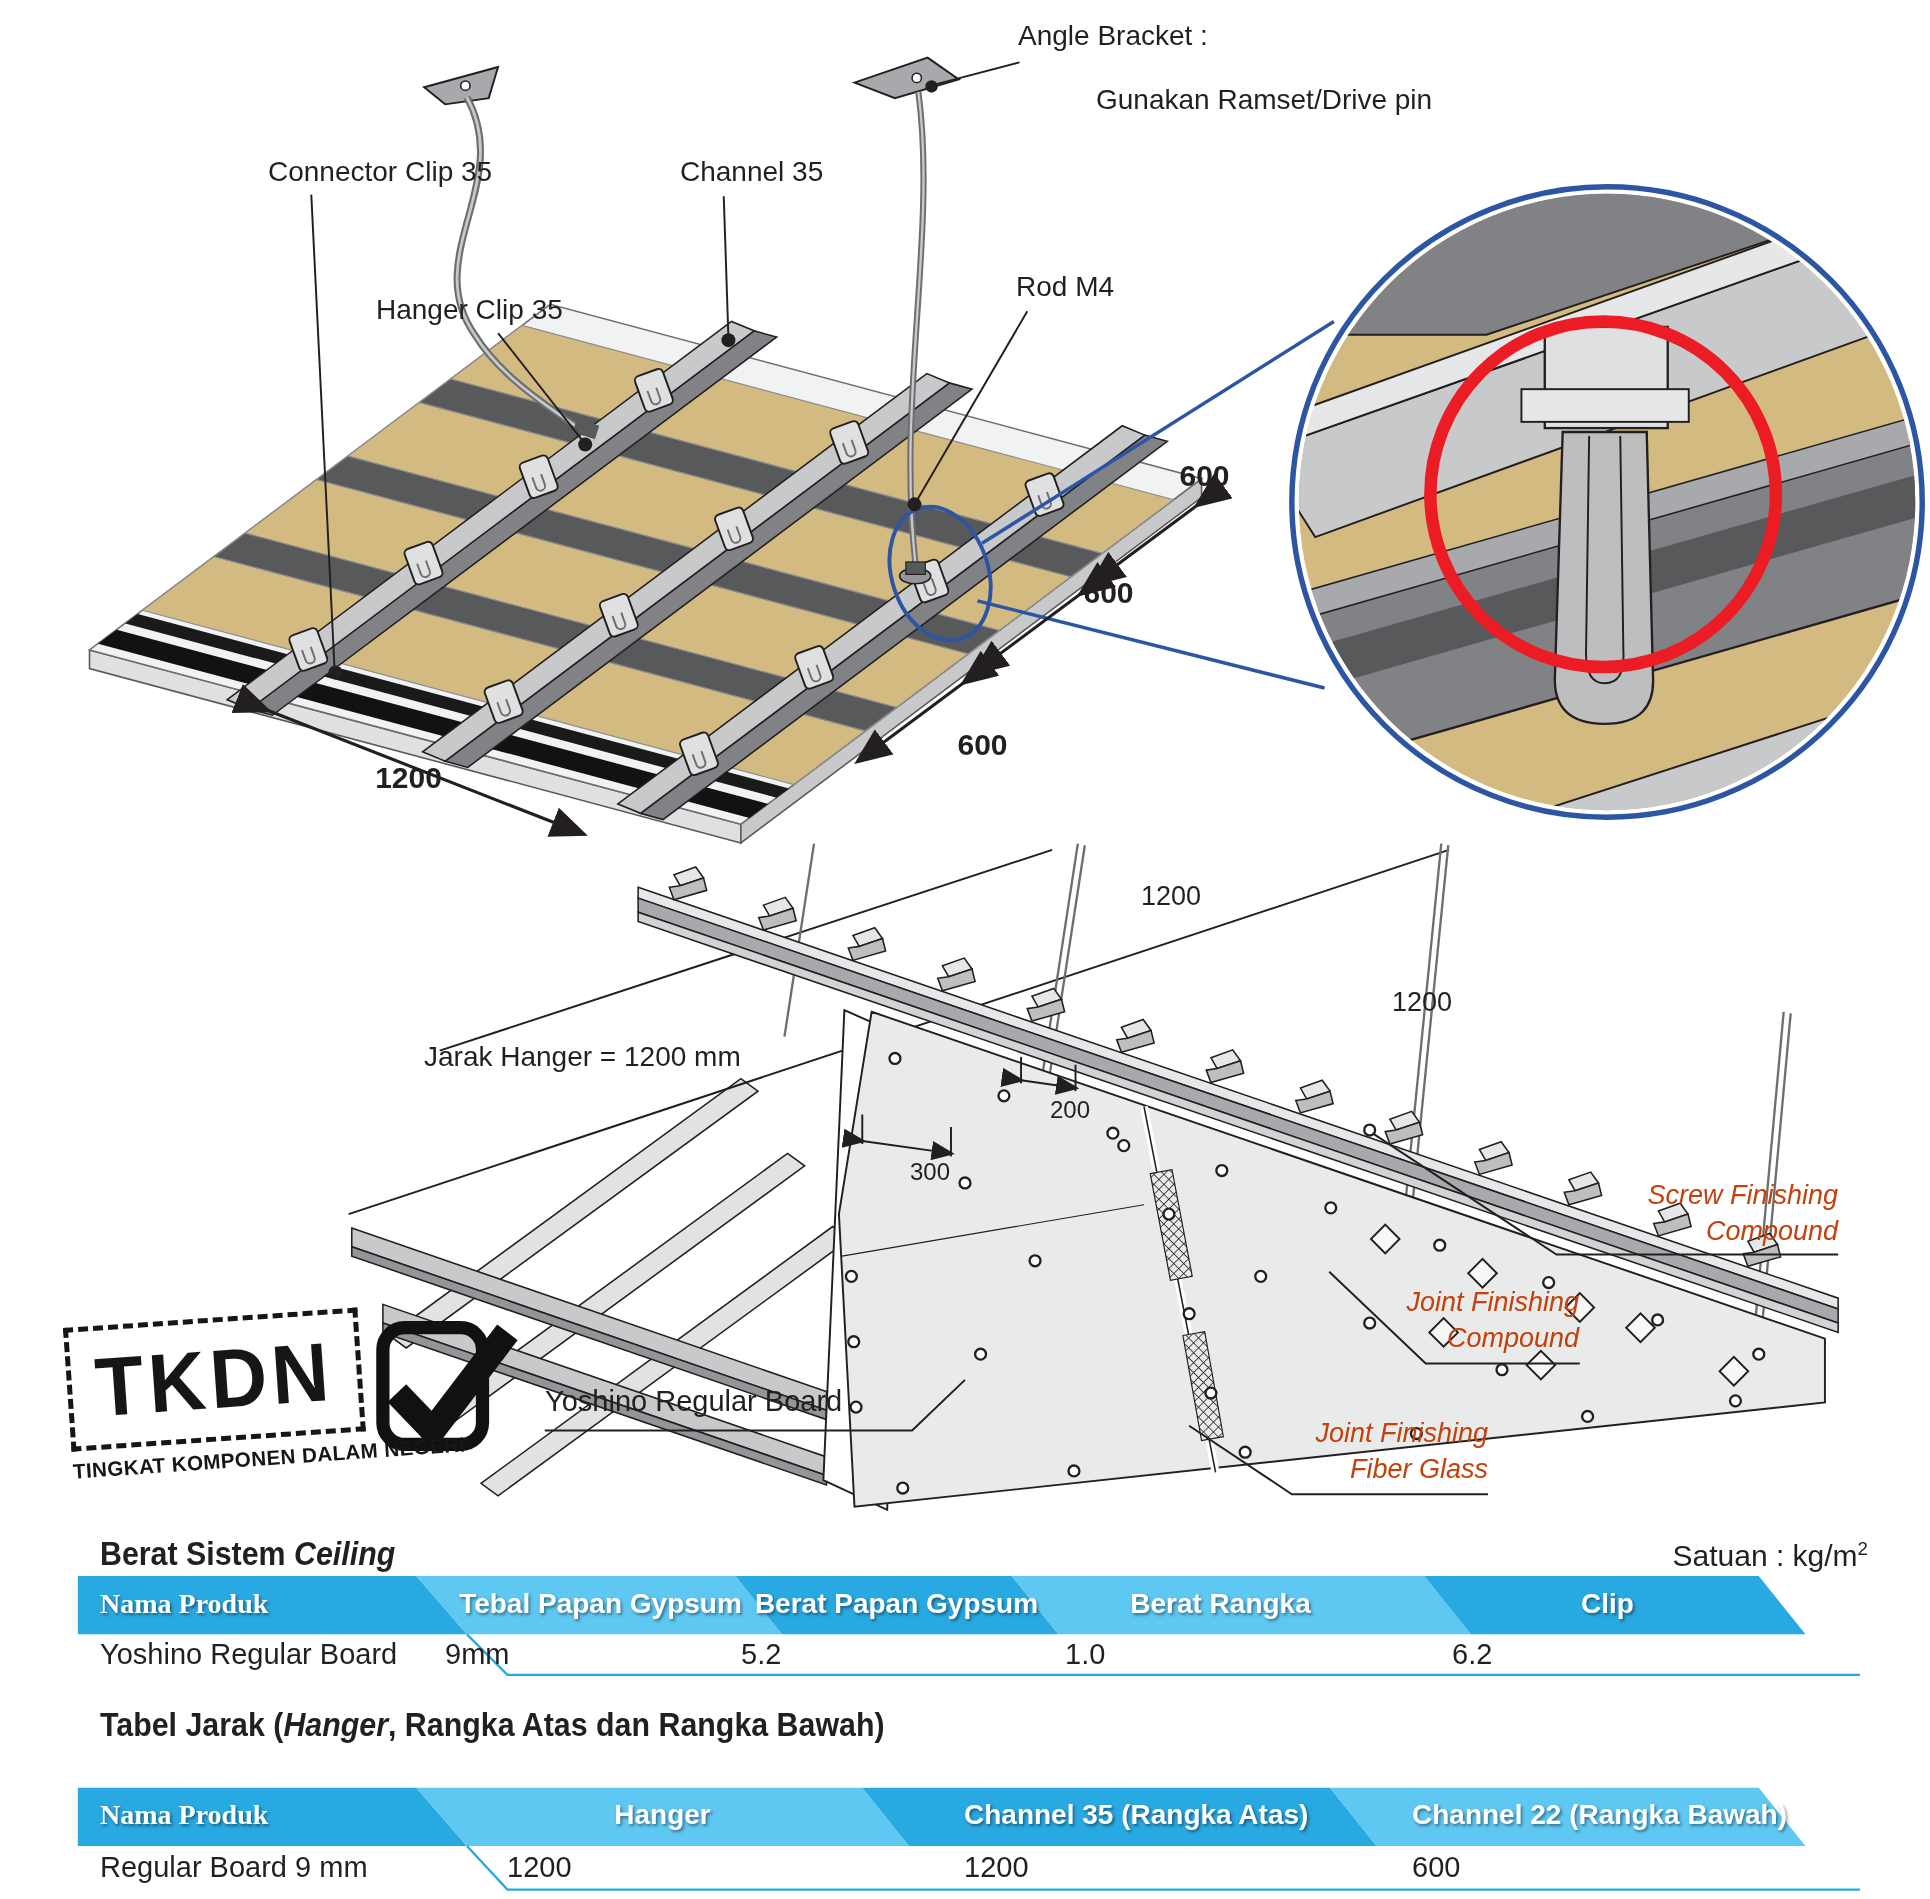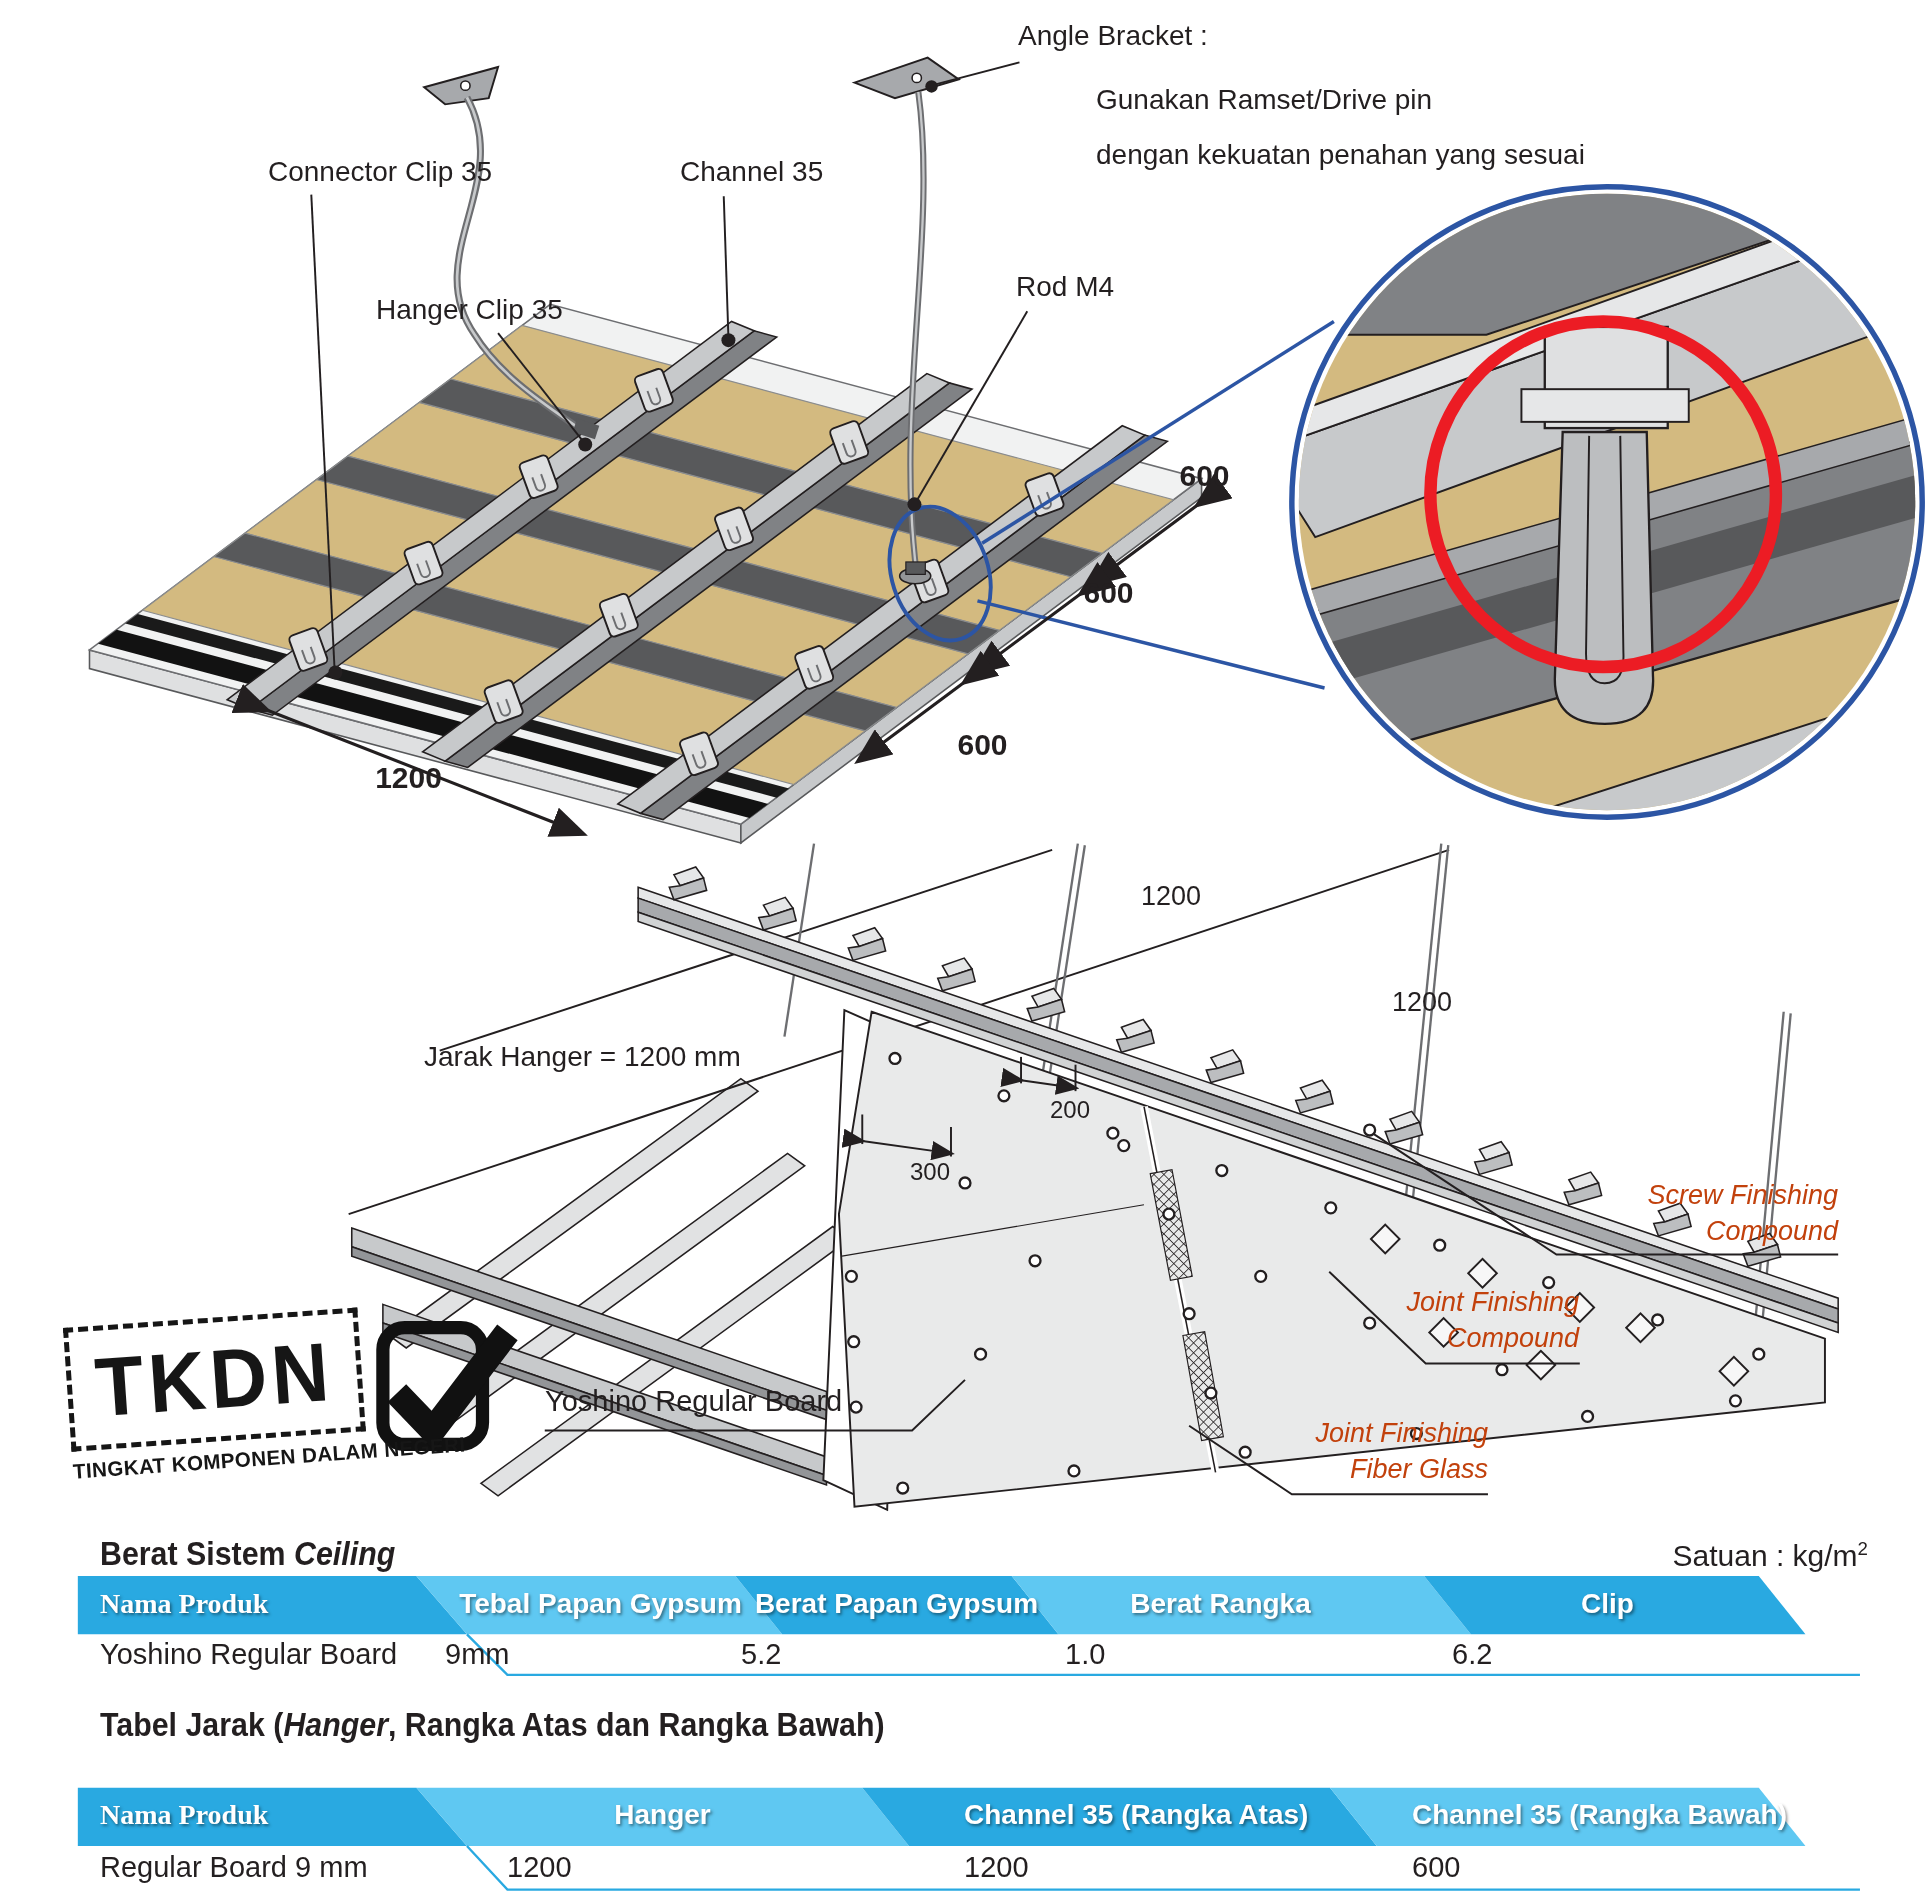--- a/index.html
+++ b/index.html
@@ -310,21 +310,20 @@
     <path d="M600,2372 L652,2428 L2390,2428" fill="none" stroke="#29A9E1" stroke-width="3"></path>
   </g>
 </svg>
 
 <div class="lbl" style="left:268px;top:156px;">Connector Clip 35</div>
 <div class="lbl" style="left:680px;top:156px;">Channel 35</div>
 <div class="lbl" style="left:376px;top:294px;">Hanger Clip 35</div>
 <div class="lbl" style="left:1016px;top:271px;">Rod M4</div>
 <div class="lbl" style="left:1018px;top:20px;">Angle Bracket :</div>
 <div class="lbl" style="left:1096px;top:84px;">Gunakan Ramset/Drive pin</div>
-<div class="lbl" style="left:1096px;top:139px;">dengan kekuatan penahan yang sesuai</div>
 
 <div class="dim" style="left:350px;top:761px;width:117px;">1200</div>
 <div class="dim" style="left:1158px;top:459px;width:93px;">600</div>
 <div class="dim" style="left:1062px;top:576px;width:93px;">600</div>
 <div class="dim" style="left:936px;top:728px;width:93px;">600</div>
 
 <div class="lbl" style="left:424px;top:1041px;">Jarak Hanger = 1200 mm</div>
 <div class="lbl" style="left:1141px;top:881px;font-size:27px;">1200</div>
 <div class="lbl" style="left:1392px;top:987px;font-size:27px;">1200</div>
 <div class="dimsm" style="left:864px;top:1158px;width:86px;">300</div>
@@ -371,21 +370,21 @@
 <div class="dcell" style="left:1065px;top:1638px;width:311px;">1.0</div>
 <div class="dcell" style="left:1452px;top:1638px;width:311px;">6.2</div>
 
 <div class="title" style="left:100px;top:1706px;">
   <span>Tabel Jarak  (</span><span class="ital">Hanger</span><span>, Rangka Atas dan Rangka Bawah)</span>
 </div>
 
 <div class="hcell hleft" style="left:100px;top:1799px;">Nama Produk</div>
 <div class="hcell" style="left:507px;top:1799px;width:311px;">Hanger</div>
 <div class="hcell" style="left:964px;top:1799px;width:311px;">Channel 35 (Rangka Atas)</div>
-<div class="hcell" style="left:1412px;top:1799px;width:311px;">Channel 35 (Rangka Bawah)</div>
+<div class="hcell" style="left:1412px;top:1799px;width:311px;">Channel 22 (Rangka Bawah)</div>
 
 <div class="dcell" style="left:100px;top:1851px;text-align:left;">Regular Board 9 mm</div>
 <div class="dcell" style="left:507px;top:1851px;width:311px;">1200</div>
 <div class="dcell" style="left:964px;top:1851px;width:311px;">1200</div>
 <div class="dcell" style="left:1412px;top:1851px;width:311px;">600</div>
 
 </div>
 
 
 </body></html>

